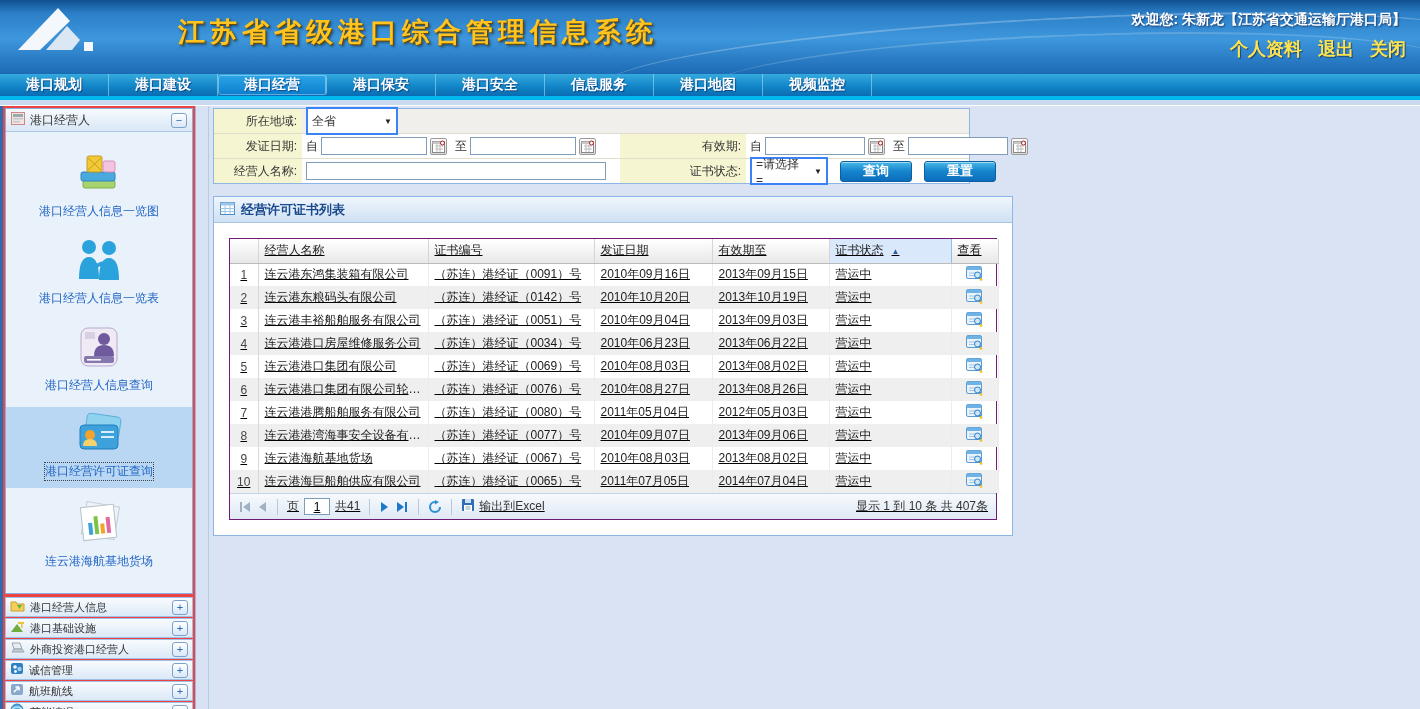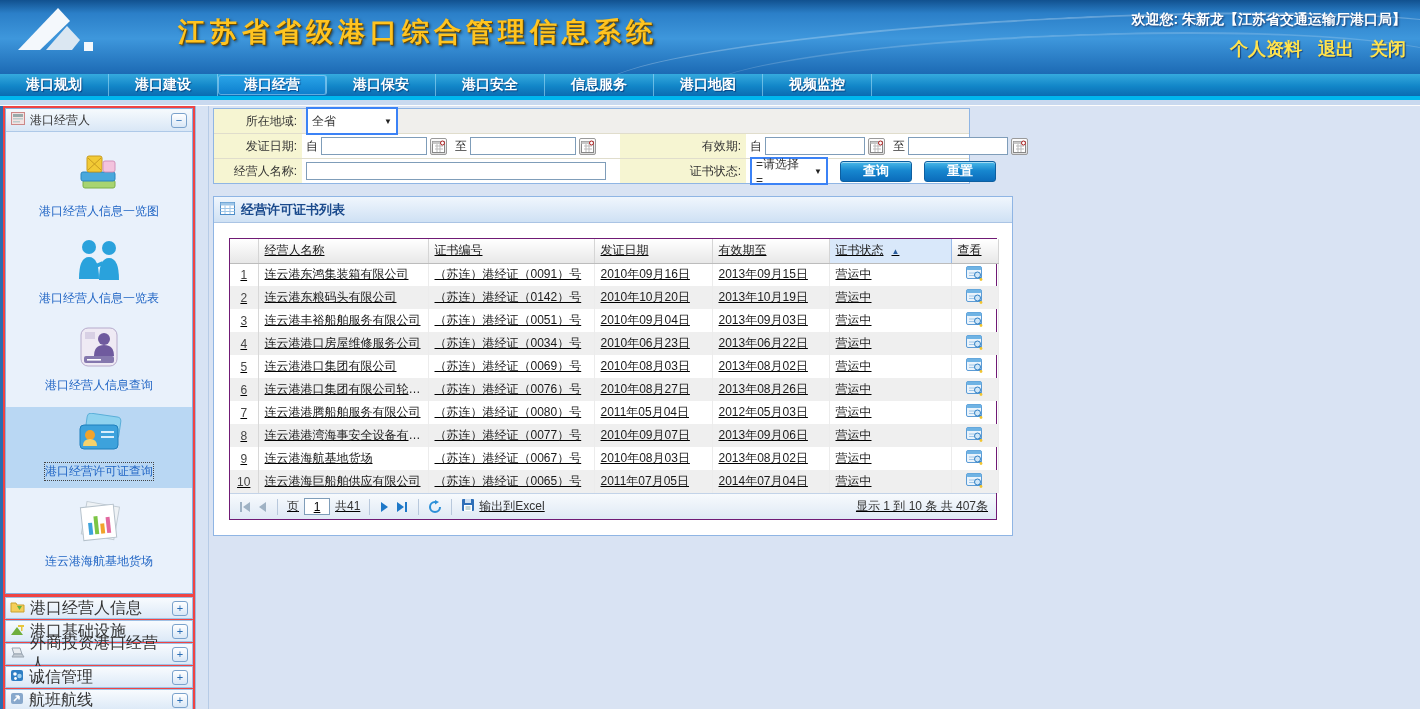--- a/index.html
+++ b/index.html
@@ -46,21 +46,21 @@
     background:linear-gradient(180deg,#ffffff,#d9e7f6); color:#2a6db5; font-size:11px; line-height:12px;
     text-align:center; cursor:pointer; }
   .big-items { padding:12px 0 10px 0; }
   .big-item { width:100%; padding:6px 0 7px 0; text-align:center; cursor:pointer; margin-bottom:6px; }
   .big-item .cap { display:inline-block; font-size:12px; color:#1f64c4; margin-top:5px; }
   .big-item.selected { background:#b9d7f3; }
   .big-item.selected .cap { border:1px dotted #444; }
   .acc-row { height:22px; margin:1px 2px 0 2px; border:1px solid #9fc0e4;
     background:linear-gradient(180deg,#f8fbfe 0%,#dce9f7 100%);
     display:flex; align-items:center; gap:5px; padding:0 4px; cursor:pointer; }
-  .acc-row .cap { flex:1; font-size:16px; color:#333; }
+  .acc-row .cap { flex:1; font-size:11px; color:#333; }
   .side-fill { flex:1; }
 
   .splitter { width:13px; background:#d7e3f4; border-right:1px solid #b6cbe6; cursor:col-resize; }
 
   .content { flex:1; padding:2px 0 0 4px; background:#d9e3f3; }
 
   
   .form { width:757px; border:1px solid #8fb5e4; background:#fff; }
   .frow { display:grid; grid-template-columns:88px 318px 126px 1fr; border-bottom:1px solid #e0ddcc; }
   .frow:last-child { border-bottom:none; }

